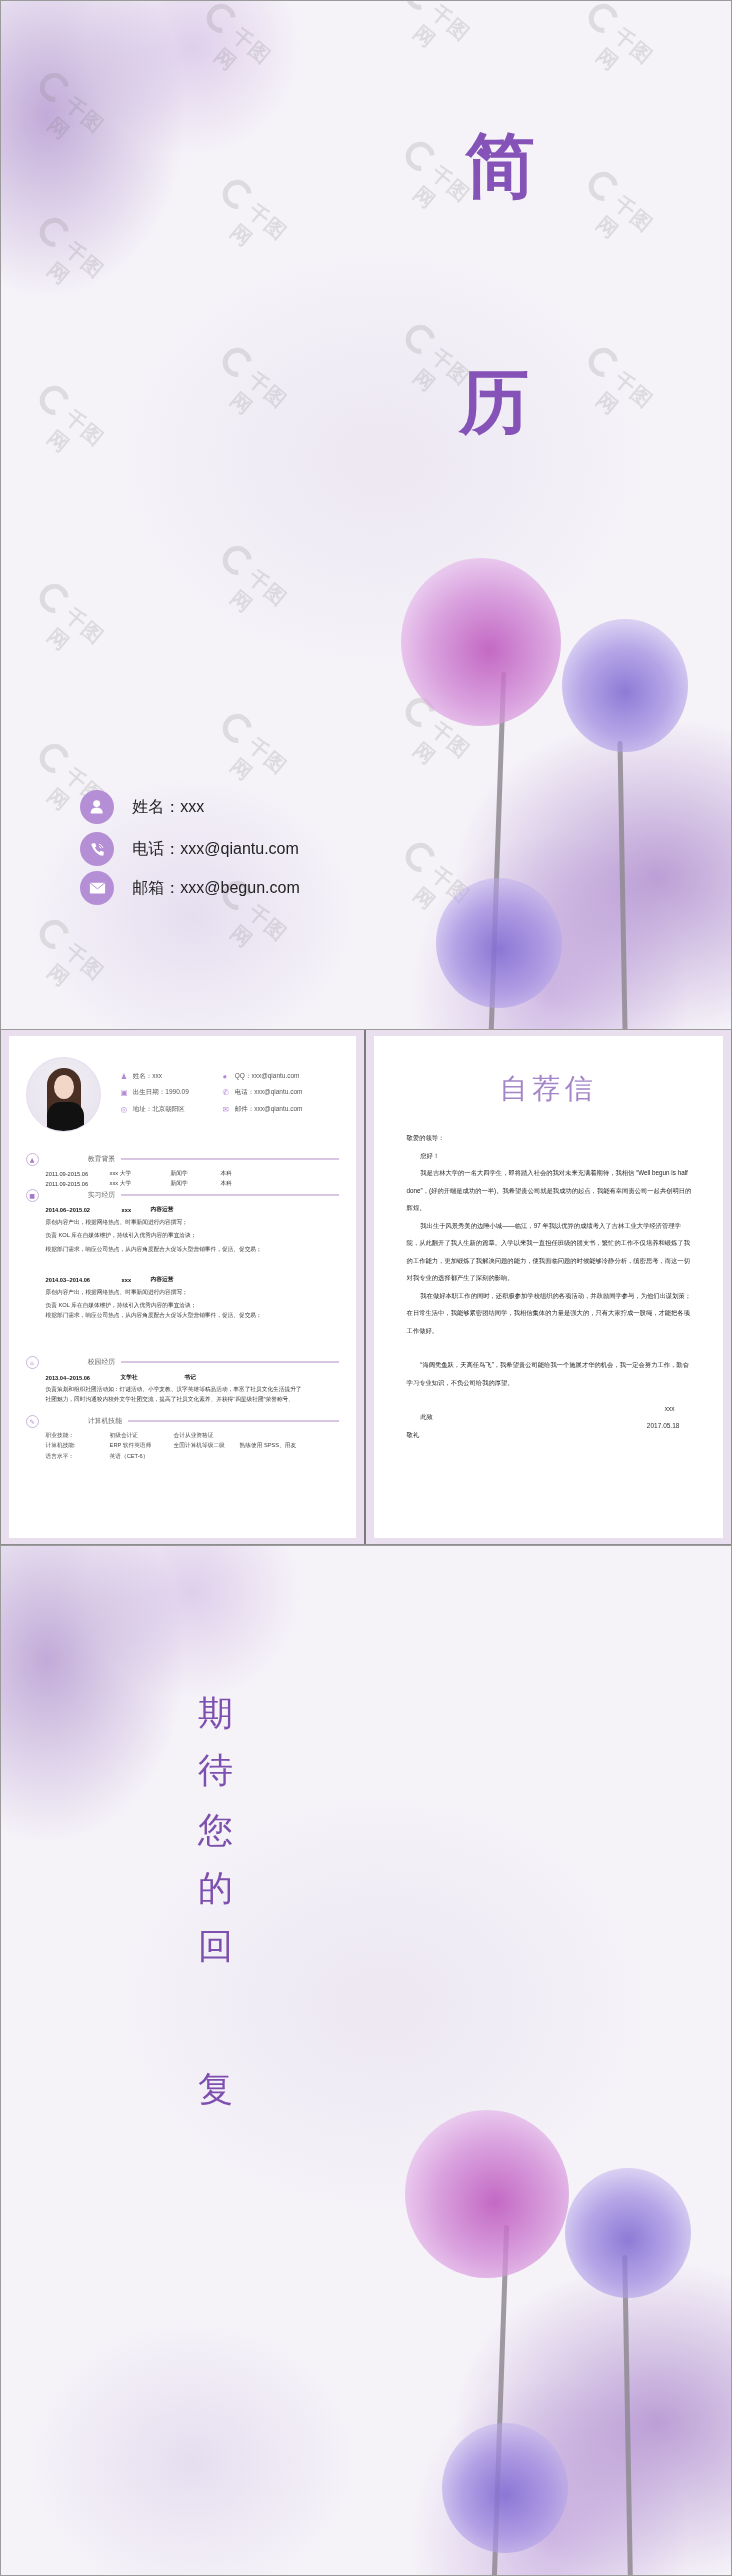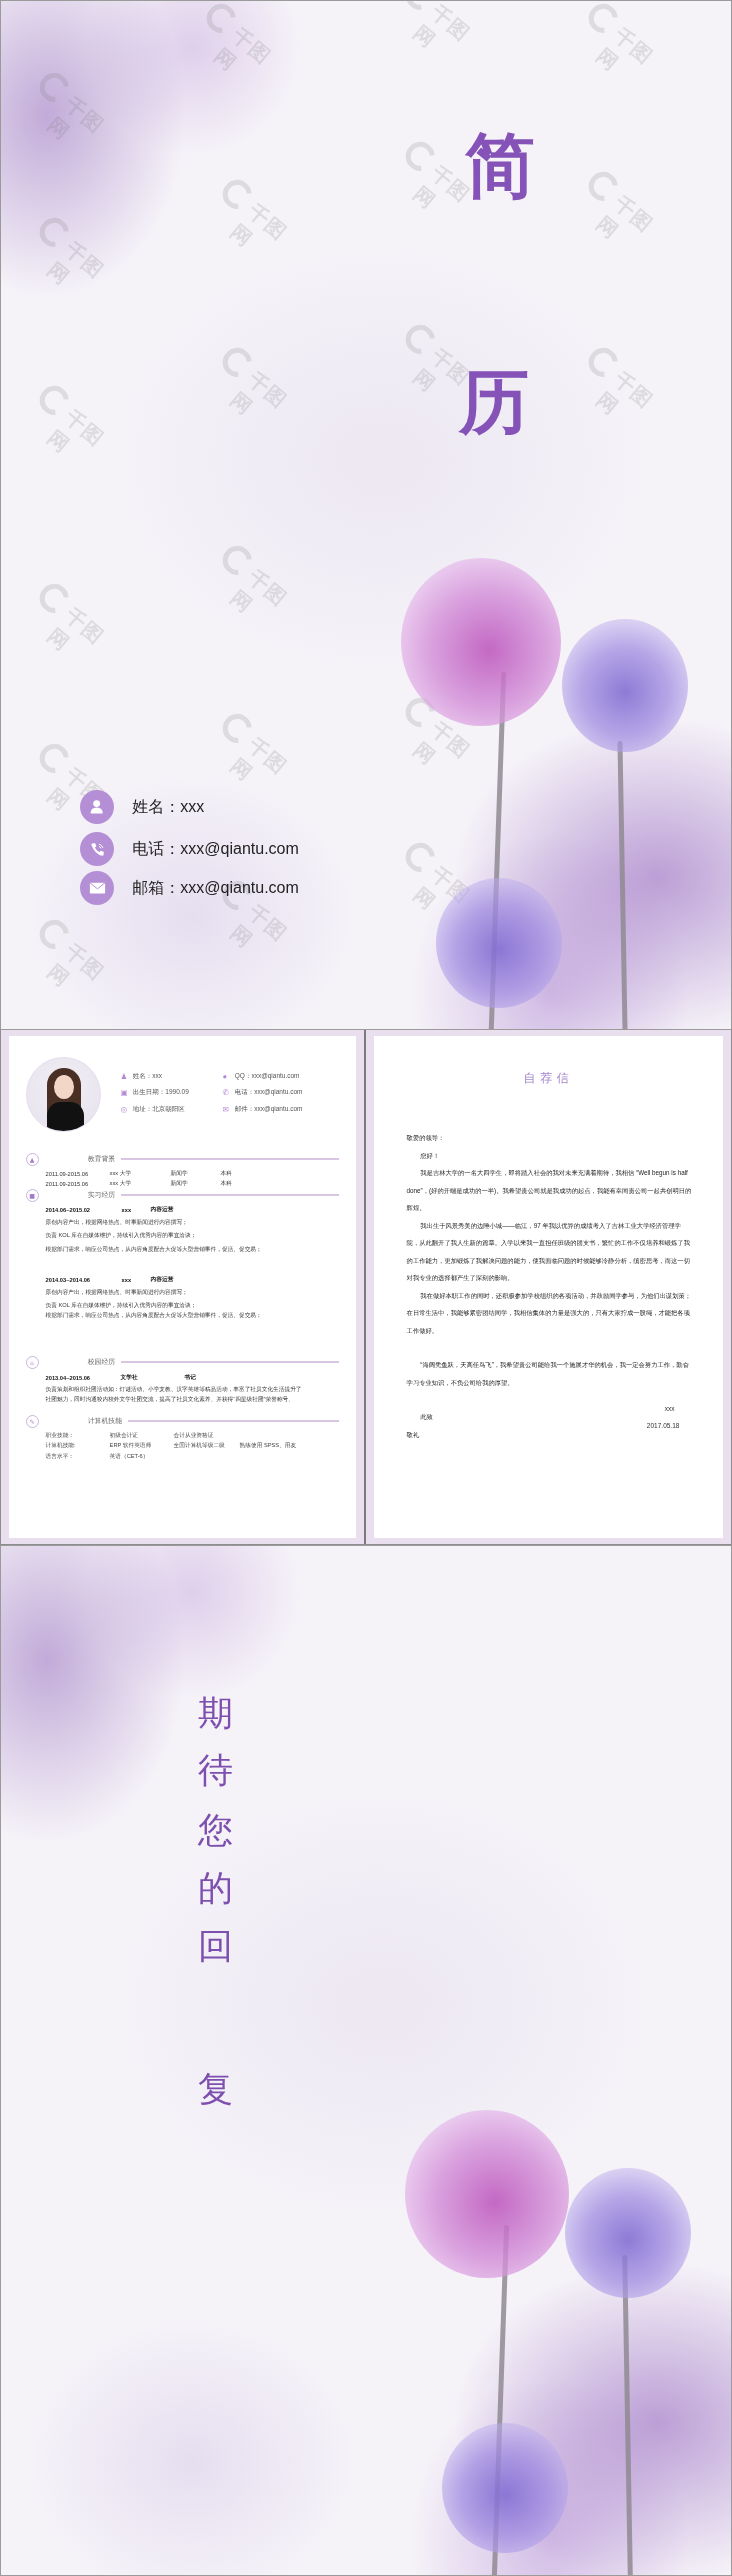--- a/index.html
+++ b/index.html
@@ -152,21 +152,21 @@
   }
   .row { display: flex; height: 10.7px; align-items: center; }
   .row span { white-space: nowrap; }
   .bold { font-weight: bold; color: #111; }
   .line { height: 10.7px; line-height: 10.7px; white-space: nowrap; }
 
   
   .letter-title {
     position: absolute; left: 0; right: 0; top: 34px;
     text-align: center; color: #a486c8;
-    font-family: "DejaVu Serif", serif; font-size: 12px; letter-spacing: 4.6px;
+    font-family: "DejaVu Serif", serif; font-size: 28px; letter-spacing: 4.6px;
   }
   .letter-body {
     position: absolute; left: 33px; right: 30.5px; top: 93px;
     font-family: "Liberation Sans", sans-serif; font-size: 6.3px; color: #222;
     line-height: 17.5px;
   }
   .letter-body p { margin: 0; }
   .indent { text-indent: 13.7px; }
   .gap { height: 17px; }
   .sign { position: absolute; right: 44px; font-family: "Liberation Sans", sans-serif; font-size: 6.5px; color: #333; }
@@ -291,21 +291,21 @@
     </div>
     <span class="contact-text">电话：xxx@qiantu.com</span>
   </div>
   <div class="contact-row" style="top:870px">
     <div class="contact-icon">
       <svg width="17" height="12.2" viewBox="0 0 22 16">
           <rect x="1" y="1" width="20" height="14" rx="1" fill="#fff"></rect>
           <path d="M1 1 L11 9 L21 1" stroke="#b58fd6" stroke-width="1.3" fill="none"></path>
         </svg>
     </div>
-    <span class="contact-text">邮箱：xxx@qiantu.com</span>
+    <span class="contact-text">邮箱：xxx@begun.com</span>
   </div>
 </div>
 
 <div class="middle">
 
   <div class="sheet-wrap left">
     <div class="sheet">
       <div class="avatar">
         <div class="hair"></div>
           <div class="body"></div>

